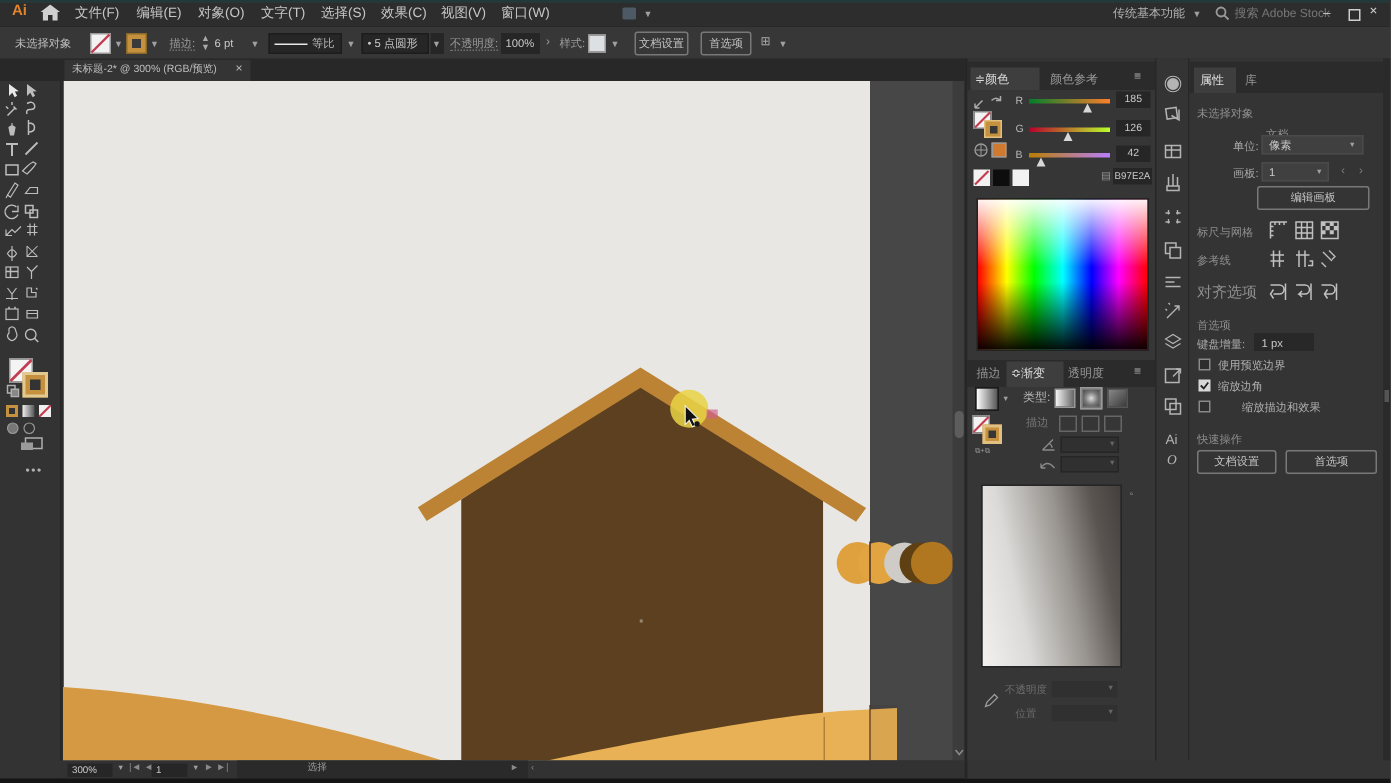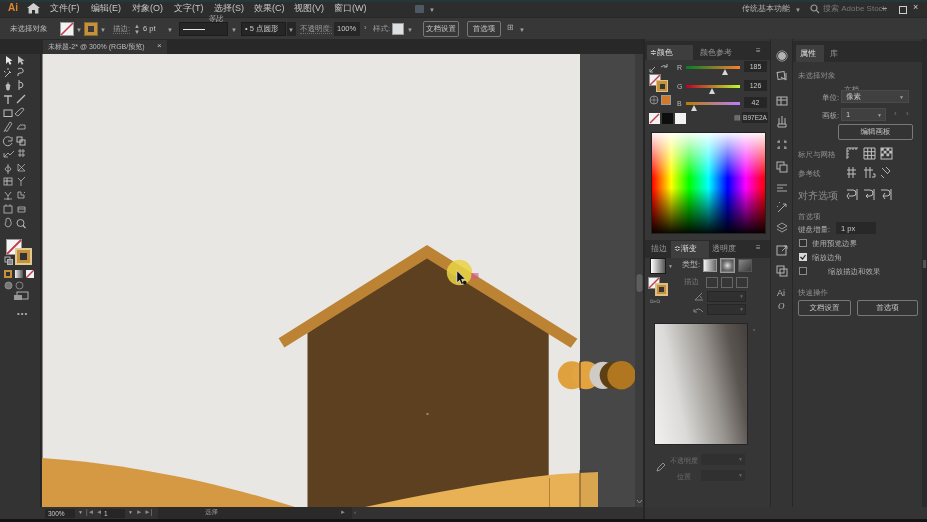--- a/index.html
+++ b/index.html
@@ -51,21 +51,21 @@
 <div class="chev" style="left:76px;top:27px;">▼</div>
 <div class="ab" style="left:84px;top:22px;width:14px;height:14px;background:#c5913f;border:1px solid #8a6a2a;box-sizing:border-box;"></div>
 <div class="ab" style="left:88px;top:26px;width:6px;height:6px;background:#3a3a3a;"></div>
 <div class="chev" style="left:100px;top:27px;">▼</div>
 <div class="t" style="left:113px;top:25px;font-size:7.5px;color:#9c9c9c;border-bottom:1px dotted #707070;">描边:</div>
 <div class="t" style="left:134px;top:23px;font-size:6px;color:#a8a8a8;">▲<br>▼</div>
 <div class="t" style="left:143px;top:25px;font-size:7.5px;color:#c9c9c9;">6 pt</div>
 <div class="chev" style="left:167px;top:27px;">▼</div>
 <div class="box" style="left:179px;top:22px;width:49px;height:14px;border:1px solid #1c1c1c;box-sizing:border-box;"></div>
 <div class="ab" style="left:183px;top:28.5px;width:22px;height:1.6px;background:#e8e8e8;"></div>
-<div class="t" style="left:208px;top:15px;font-size:7.5px;color:#b8b8b8;font-style:italic;">等比</div>
+<div class="t" style="left:208px;top:25px;font-size:7.5px;color:#b8b8b8;">等比</div>
 <div class="chev" style="left:231px;top:27px;">▼</div>
 <div class="box" style="left:241px;top:22px;width:45px;height:14px;border:1px solid #1c1c1c;box-sizing:border-box;"></div>
 <div class="t" style="left:245px;top:25px;font-size:7.5px;color:#c9c9c9;">•  5 点圆形</div>
 <div class="box" style="left:287px;top:22px;width:9px;height:14px;"></div>
 <div class="chev" style="left:288px;top:27px;">▼</div>
 <div class="t" style="left:300px;top:25px;font-size:7.5px;color:#9c9c9c;border-bottom:1px dotted #707070;">不透明度:</div>
 <div class="box" style="left:334px;top:22px;width:26px;height:14px;"></div>
 <div class="t" style="left:337px;top:25px;font-size:7.5px;color:#c9c9c9;text-align:right;">100%</div>
 <div class="t" style="left:364px;top:24px;font-size:8px;color:#9c9c9c;">›</div>
 <div class="t" style="left:373px;top:25px;font-size:7.5px;color:#9c9c9c;">样式:</div>

